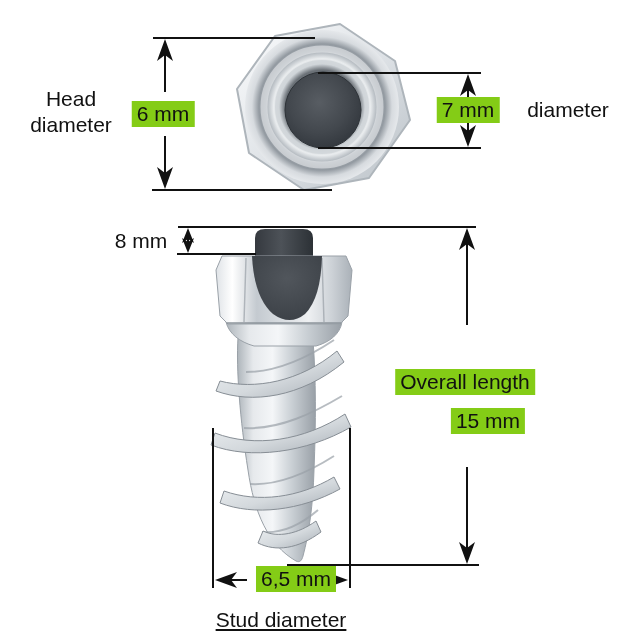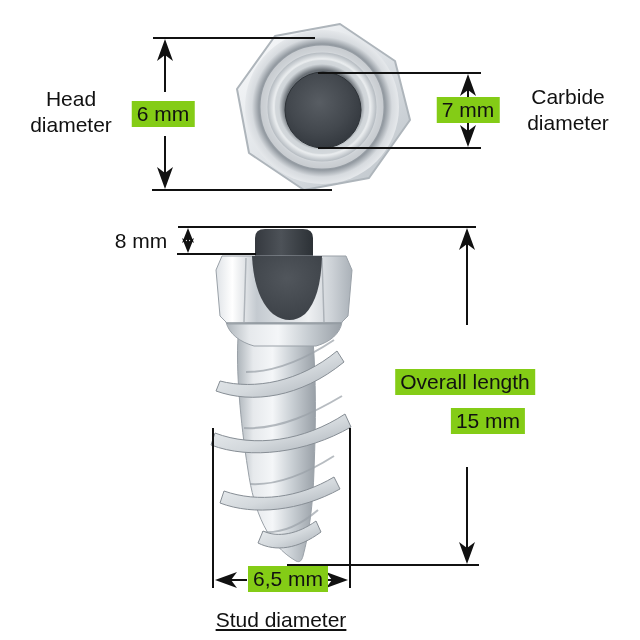--- a/index.html
+++ b/index.html
@@ -165,27 +165,26 @@
   <div class="label" style="left:71px;top:112px;">
     <span class="ln">Head</span>
     <span class="ln">diameter</span>
   </div>
 
   <div class="label bgwhite" style="left:163px;top:114px;">6 mm</div>
 
   <div class="label bgwhite" style="left:468px;top:110px;">7 mm</div>
 
   <div class="label" style="left:568px;top:110px;">
-    <span class="ln">Carbide</span>
     <span class="ln">diameter</span>
   </div>
 
   <div class="label" style="left:141px;top:241px;">8 mm</div>
 
   <div class="label bgwhite" style="left:465px;top:382px;">Overall length</div>
 
   <div class="label bgwhite" style="left:465px;top:421px;margin-left:23px;">15 mm</div>
 
-  <div class="label bgwhite" style="left:288px;top:579px;text-align:right;">6,5 mm</div>
+  <div class="label bgwhite" style="left:296px;top:579px;text-align:right;">6,5 mm</div>
 
   <div class="label" style="left:281px;top:620px;text-decoration:underline;">Stud diameter</div>
 
 </div>
 
 </body></html>

